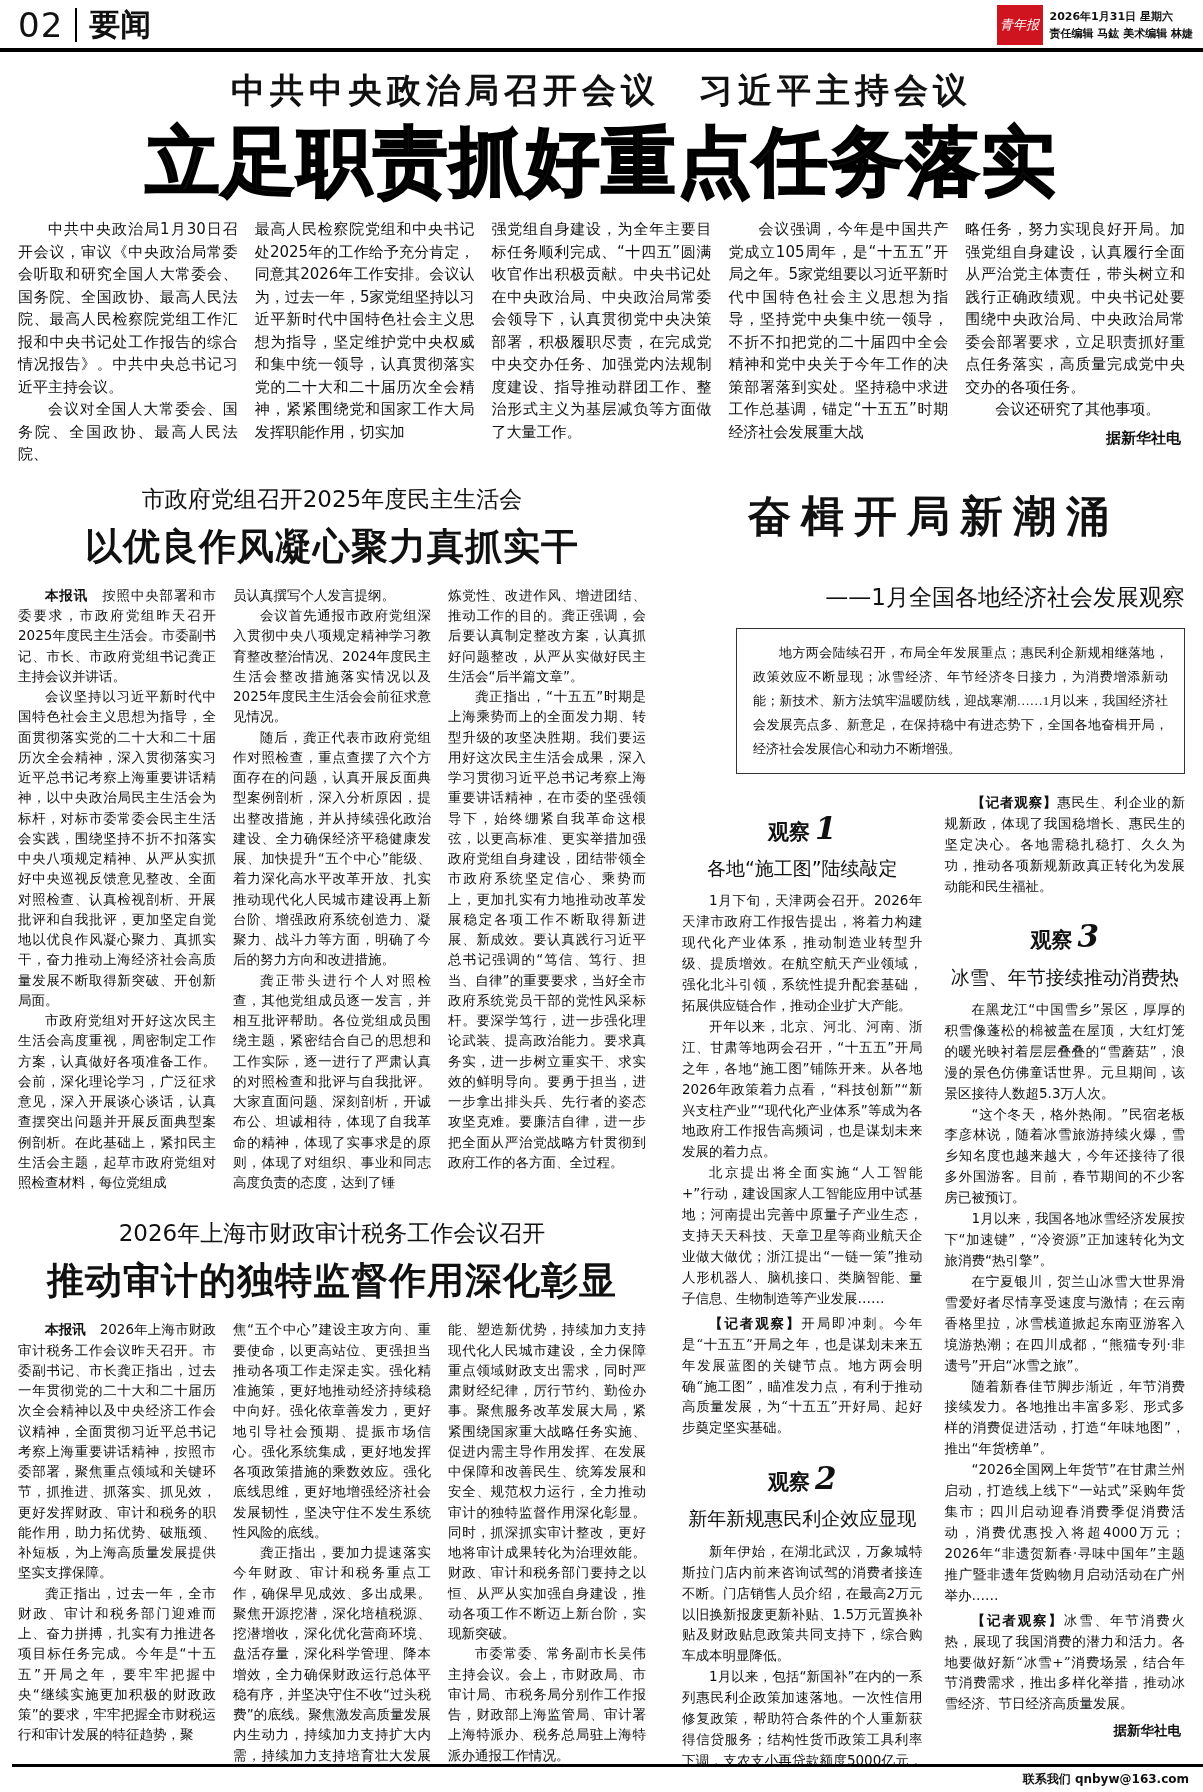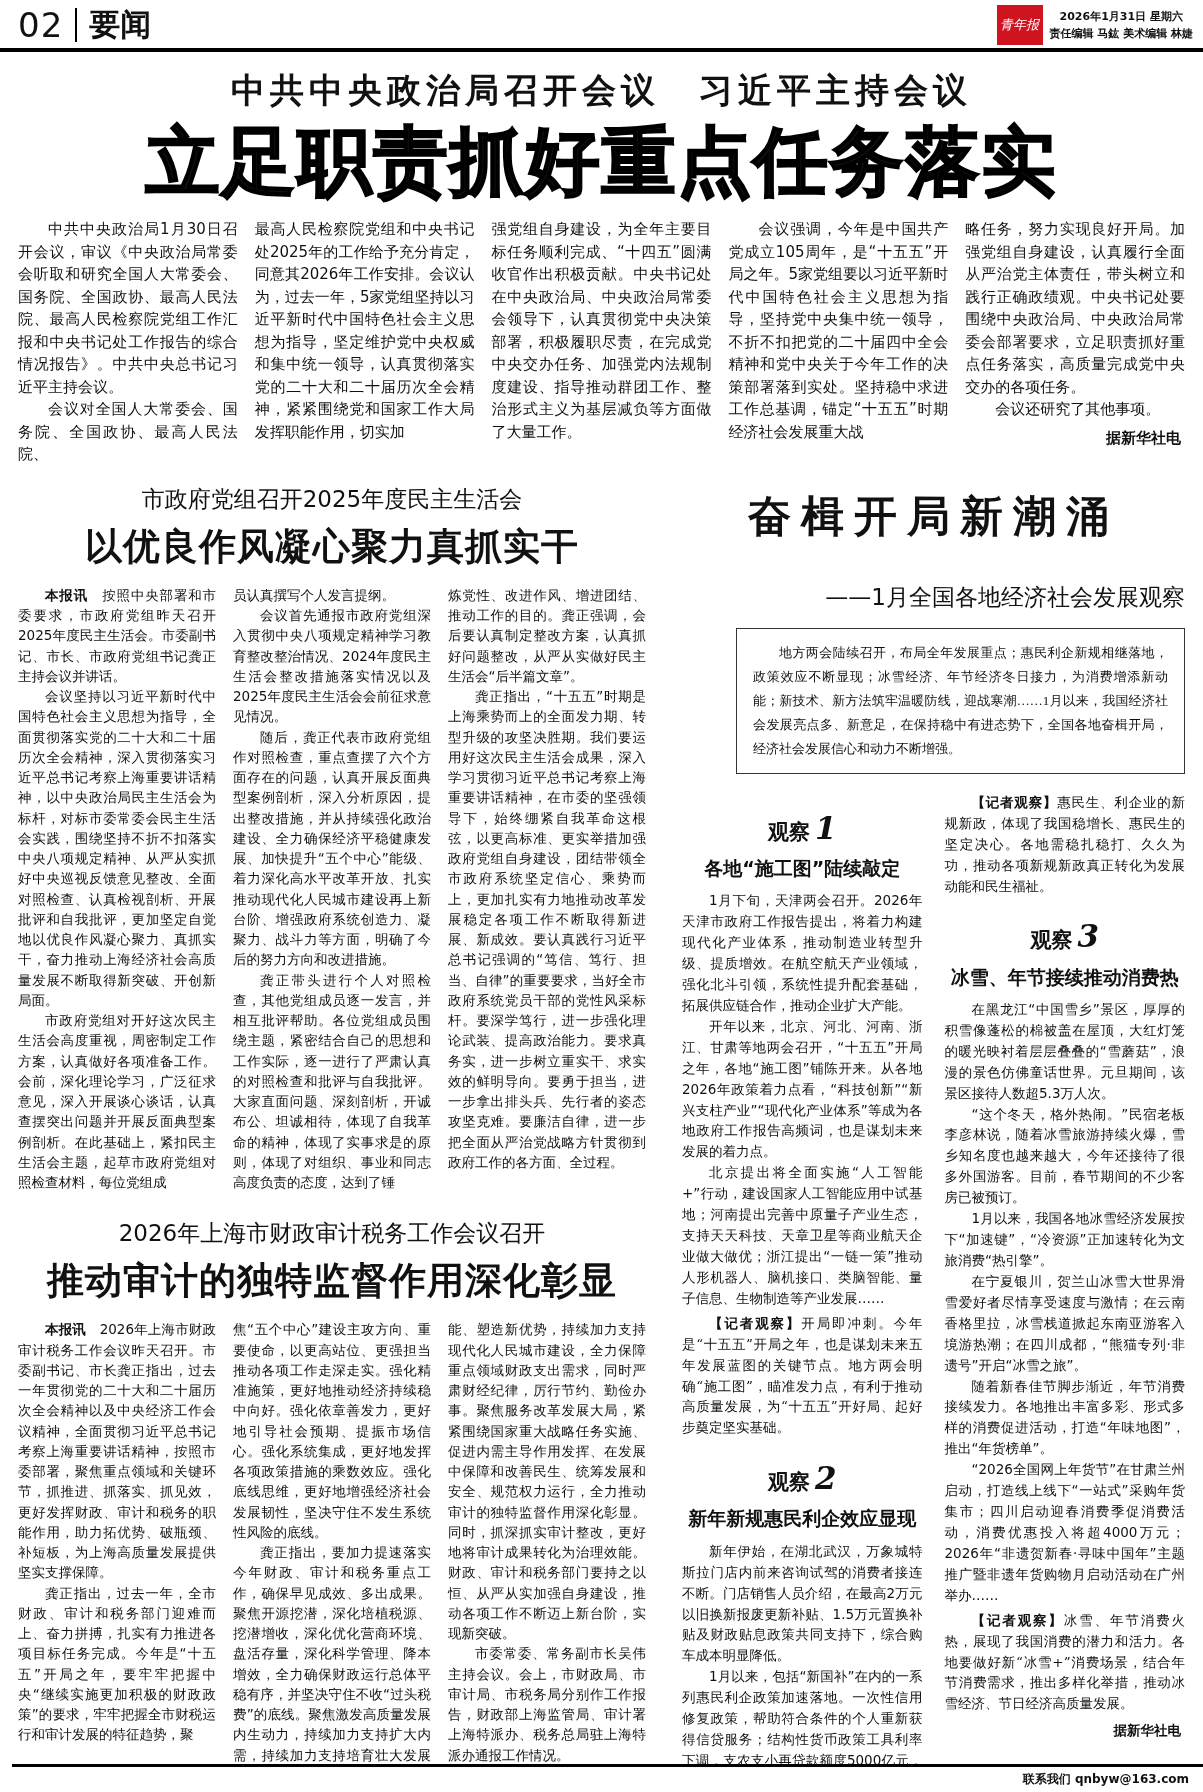--- a/index.html
+++ b/index.html
@@ -9,21 +9,21 @@
   }
   
   .hdr{display:flex;justify-content:space-between;align-items:center;height:48px;padding:4px 10px 2px 18px;box-sizing:border-box;}
   .hdr-left{display:flex;align-items:center;gap:12px;}
   .page-num{font-size:34px;letter-spacing:1px;}
   .vbar{width:2px;height:34px;background:#000;display:inline-block;}
   .section-name{font-size:31px;font-weight:bold;text-align:right;}
   .hdr-right{display:flex;align-items:center;gap:7px;}
   .logo{width:46px;height:40px;background:#cf1420;color:#fff;display:flex;align-items:center;justify-content:center;
         font-family:"DejaVu Serif",serif;font-size:13px;line-height:1.1;font-style:italic;}
-  .date-block{font-size:11px;font-weight:bold;line-height:1.55;text-align:center;}
+  .date-block{font-size:11px;font-weight:bold;line-height:1.55;}
   .rule{height:4px;background:#000;}
   
   .a1{padding:16px 18px 0;}
   .a1-kicker{text-align:center;font-size:34px;font-weight:600;letter-spacing:5px;}
   .a1-headline{text-align:center;font-size:74px;font-weight:900;-webkit-text-stroke:2px #000;
                letter-spacing:2px;line-height:1.06;margin:8px 0 18px;}
   .cols{display:flex;gap:17px;}
   .col{flex:1;min-width:0;}
   .a1 .col{font-size:15px;line-height:1.5;}
   p{margin:0;text-indent:2em;text-align:justify;}
@@ -40,21 +40,21 @@
   .a3{margin-top:26px;}
   
   .a4-headline{text-align:center;font-size:43px;font-weight:900;letter-spacing:10px;margin-top:12px;}
   .a4-subtitle{text-align:right;font-size:23px;margin:21px 0 15px;}
   .intro{margin-left:54px;border:1px solid #333;padding:12px 16px;
          font-family:Liberation Serif, serif;font-size:13px;line-height:1.85;}
   .a4-cols{display:flex;gap:22px;margin-top:14px;}
   .a4-col{flex:1;min-width:0;font-size:13.5px;line-height:1.55;}
   .obs-head{text-align:center;font-size:21px;font-weight:bold;margin:16px 0 2px;}
   .obs-num{font-family:"DejaVu Serif",serif;font-style:italic;font-size:31px;font-weight:bold;margin-left:5px;}
-  .obs-title{text-align:center;font-size:19px;font-weight:bold;margin-bottom:7px;}
+  .obs-title{text-align:center;font-size:19px;font-weight:normal;margin-bottom:7px;}
   .reporter{font-family:"DejaVu Serif",serif;margin:4px 0;}
   .rep-label{font-family:"DejaVu Sans",sans-serif;font-weight:bold;font-style:normal;}
   
   .ftr{position:absolute;left:12px;right:0;bottom:0;background:#fff;}
   .ftr-rule{height:3px;background:#000;}
   .ftr-text{text-align:right;font-size:12px;font-weight:bold;padding:4px 14px 4px 0;}
 </style>
 </head>
 <body>
 

